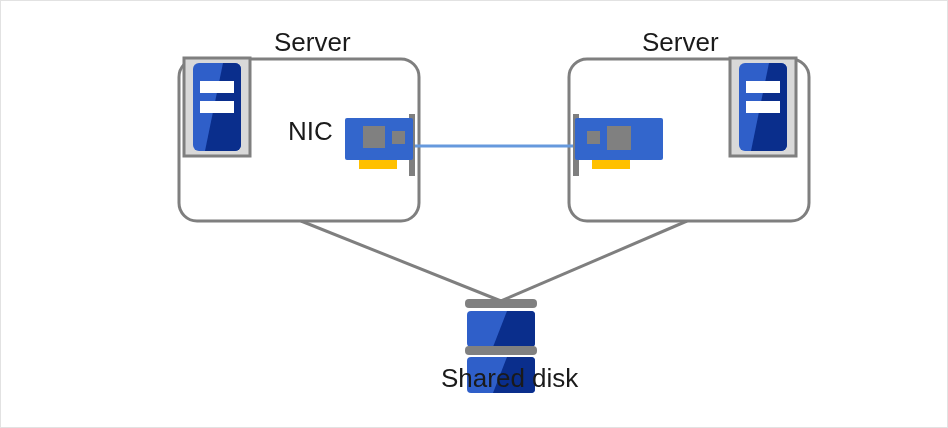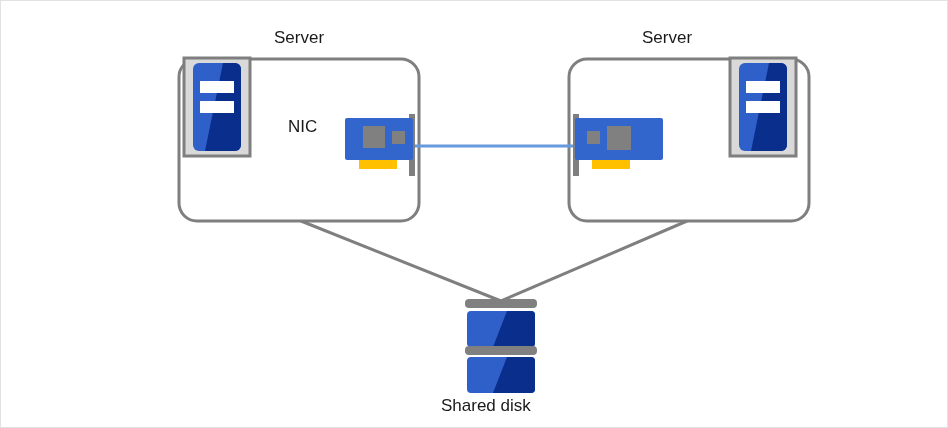--- a/index.html
+++ b/index.html
@@ -22,29 +22,29 @@
   #diagram-svg {
     position: absolute;
     left: 0;
     top: 0;
     width: 948px;
     height: 428px;
   }
   .lbl {
     position: absolute;
     color: #1a1a1a;
-    font-size: 17px;
+    font-size: 26px;
     line-height: 1;
     white-space: nowrap;
     font-family: "Liberation Sans", sans-serif;
   }
   #label-server-left  { left: 273px; top: 28px; }
   #label-server-right { left: 641px; top: 28px; }
   #label-nic          { left: 287px; top: 117px; }
-  #label-shared-disk  { left: 440px; top: 396px; }
+  #label-shared-disk  { left: 440px; top: 364px; }
 </style>
 </head>
 <body>
 
 <div id="canvas">
 
   <svg id="diagram-svg" viewBox="0 0 948 428" xmlns="http://www.w3.org/2000/svg">
 
     <defs>
       <clipPath id="clip-srvicon-L">

